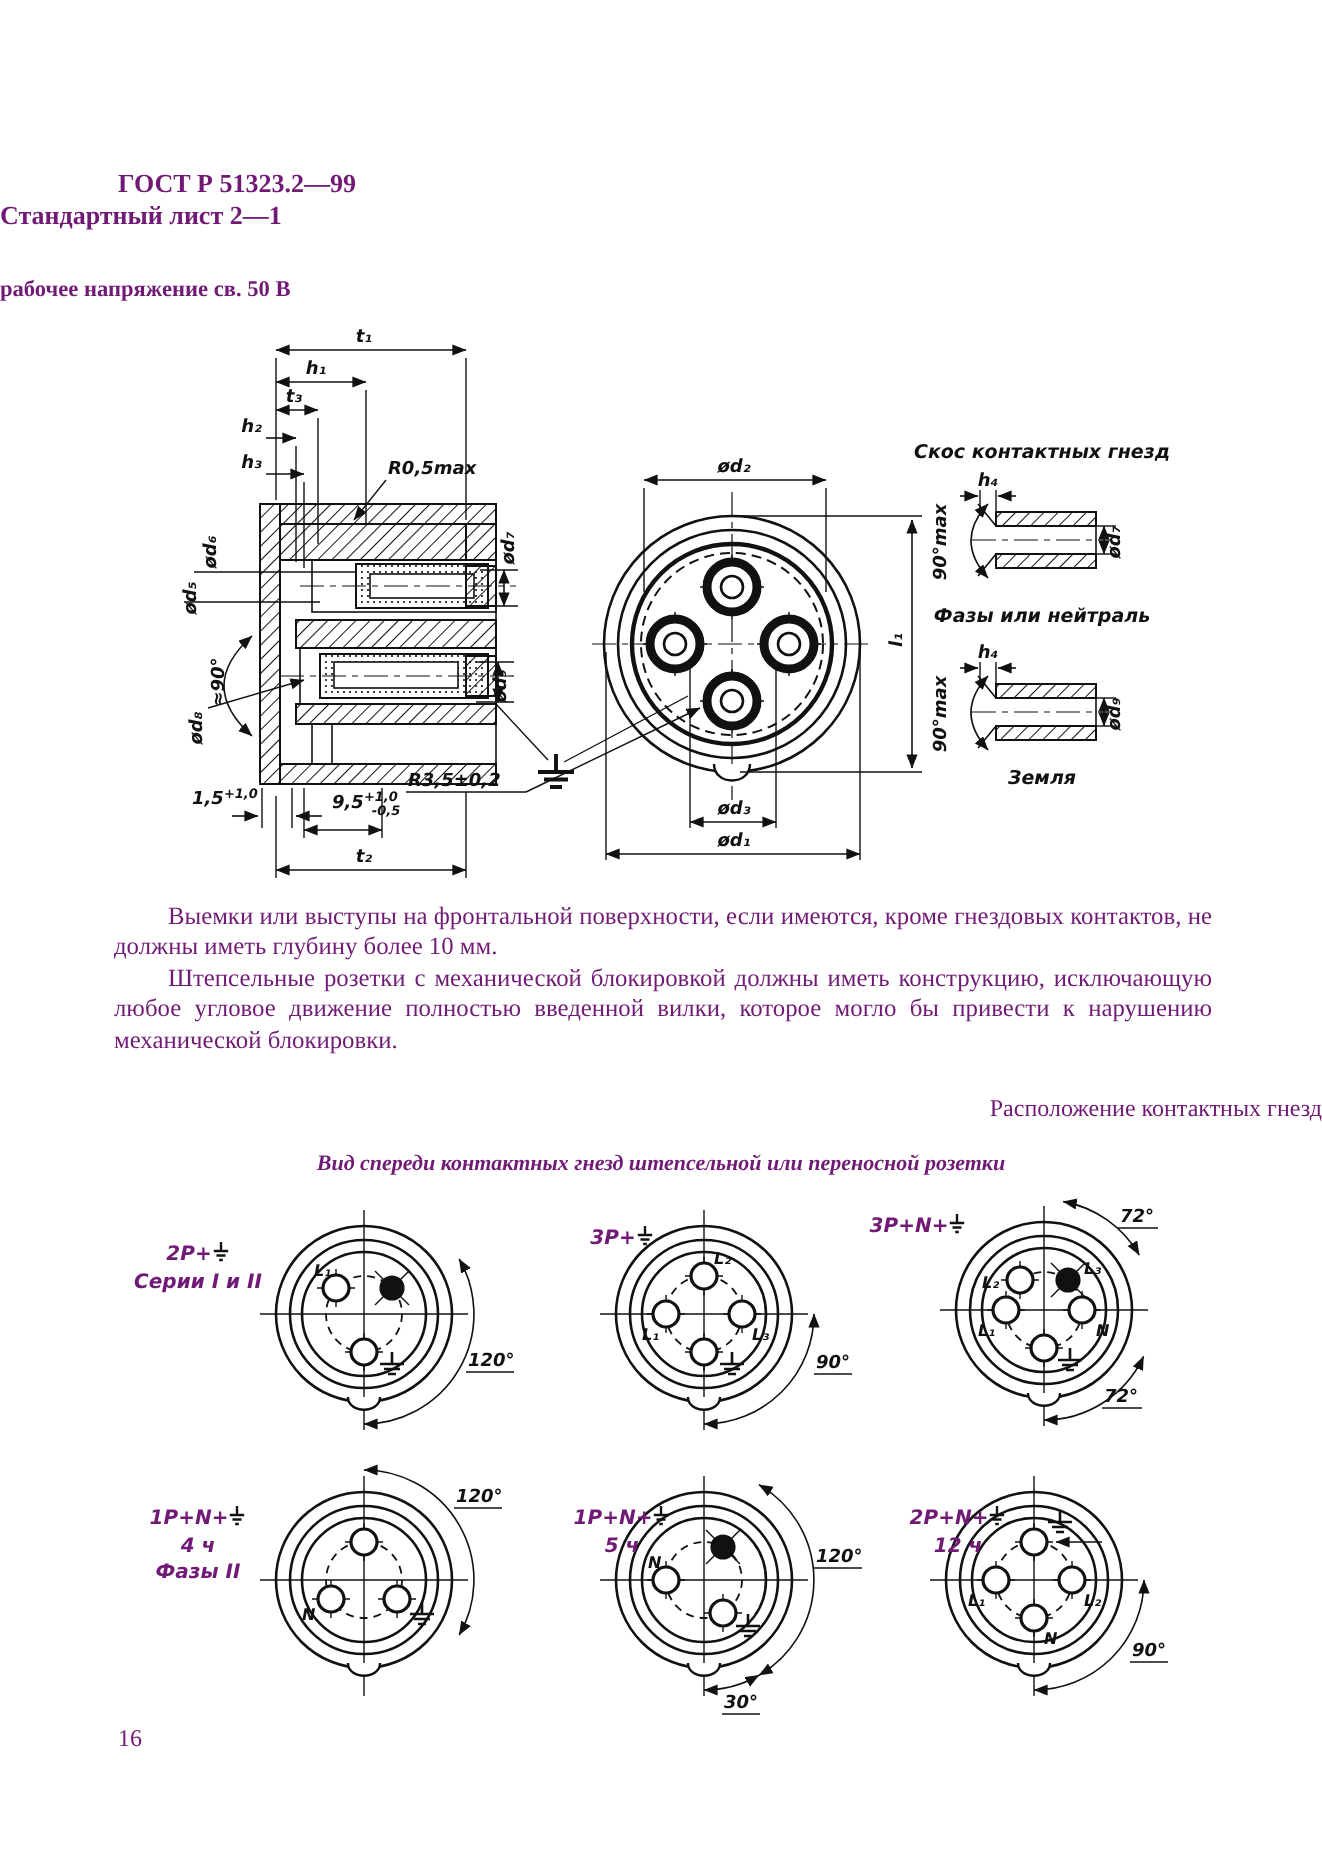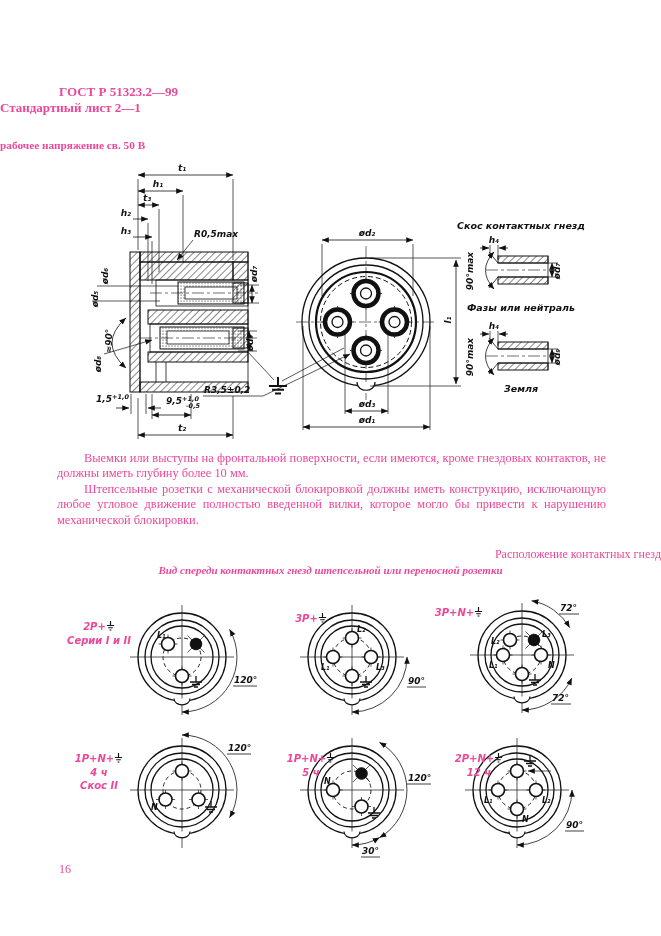--- a/index.html
+++ b/index.html
@@ -1,28 +1,28 @@
 <!DOCTYPE html>
 <html><head>
 <meta charset="utf-8">
 <style>
   *{margin:0;padding:0;box-sizing:border-box}
   html,body{background:#e8e8e8}
   .page{position:relative;width:661px;height:936px;background:#fff;margin:0 auto;
-        font-family:"Liberation Serif",serif;color:#ec4899;overflow:hidden}
+        font-family:"Liberation Serif",serif;color:#701a75;overflow:hidden}
   .abs{position:absolute}
   .docid{left:59px;top:84px;font-size:13px;font-weight:bold}
   .sheet-title{left:0;top:100px;width:661px;text-align:left;font-size:13px;font-weight:bold}
   .sub1{left:0;top:125px;width:661px;text-align:center;font-size:11.3px;font-weight:bold}
   .sub2{left:0;top:139px;width:661px;font-size:11.3px;font-weight:bold}
   .bodytext{left:57px;top:451px;width:549px;font-size:12.4px;line-height:15.4px;text-align:justify}
   .bodytext p{text-indent:27px}
   .supnote{font-size:8px;vertical-align:super}
   .arr-head{left:0;top:547px;width:661px;text-align:right;font-size:12px}
-  .arr-sub{left:0;top:564px;width:661px;text-align:center;font-size:11px;font-style:italic;font-weight:bold}
+  .arr-sub{left:0;top:576px;width:661px;text-align:center;font-size:11px;font-style:italic;font-weight:bold}
   .arr-ref{left:0;top:586px;width:661px;text-align:center;font-size:10.5px;font-weight:bold;
            font-family:"DejaVu Sans",sans-serif}
   .pagenum{left:59px;top:862px;font-size:12px}
   .dlabel{position:absolute;font:bold italic 10px "DejaVu Sans",sans-serif;text-align:center;line-height:13.5px}
   .eico{display:inline-block;width:9px;height:11px;vertical-align:-1px}
   
   svg text{font-family:"DejaVu Sans",sans-serif;font-style:italic;font-weight:bold;fill:#111}
   text.dim{font-size:9px}
   text.dimsmall,tspan.dimsmall{font-size:6.5px}
   text.clab{font-size:8px}
@@ -358,21 +358,21 @@
   <div class="dlabel" style="left:426px;top:606px;width:66px">
     <div><span>3P+N+</span><svg class="eico" viewBox="0 0 10 12">
           <path d="M5 1 V6 M1 6 H9 M2.5 8.5 H7.5 M4 11 H6" stroke="#111" fill="none" stroke-width="1.3"></path>
         </svg></div>
   </div>
   <div class="dlabel" style="left:57px;top:752px;width:84px">
     <div><span>1P+N+</span><svg class="eico" viewBox="0 0 10 12">
           <path d="M5 1 V6 M1 6 H9 M2.5 8.5 H7.5 M4 11 H6" stroke="#111" fill="none" stroke-width="1.3"></path>
         </svg></div>
     <div>4 ч</div>
-    <div>Скос II</div>
+    <div>Фазы II</div>
   </div>
   <div class="dlabel" style="left:276px;top:752px;width:70px">
     <div><span>1P+N+</span><svg class="eico" viewBox="0 0 10 12">
           <path d="M5 1 V6 M1 6 H9 M2.5 8.5 H7.5 M4 11 H6" stroke="#111" fill="none" stroke-width="1.3"></path>
         </svg></div>
     <div>5 ч</div>
   </div>
   <div class="dlabel" style="left:442px;top:752px;width:74px">
     <div><span>2P+N+</span><svg class="eico" viewBox="0 0 10 12">
           <path d="M5 1 V6 M1 6 H9 M2.5 8.5 H7.5 M4 11 H6" stroke="#111" fill="none" stroke-width="1.3"></path>

